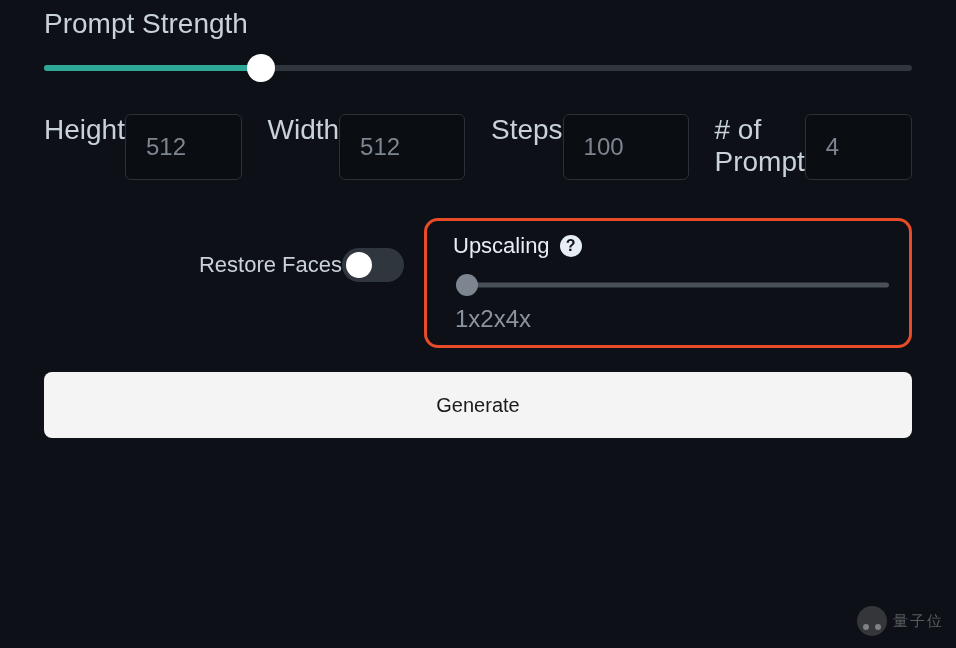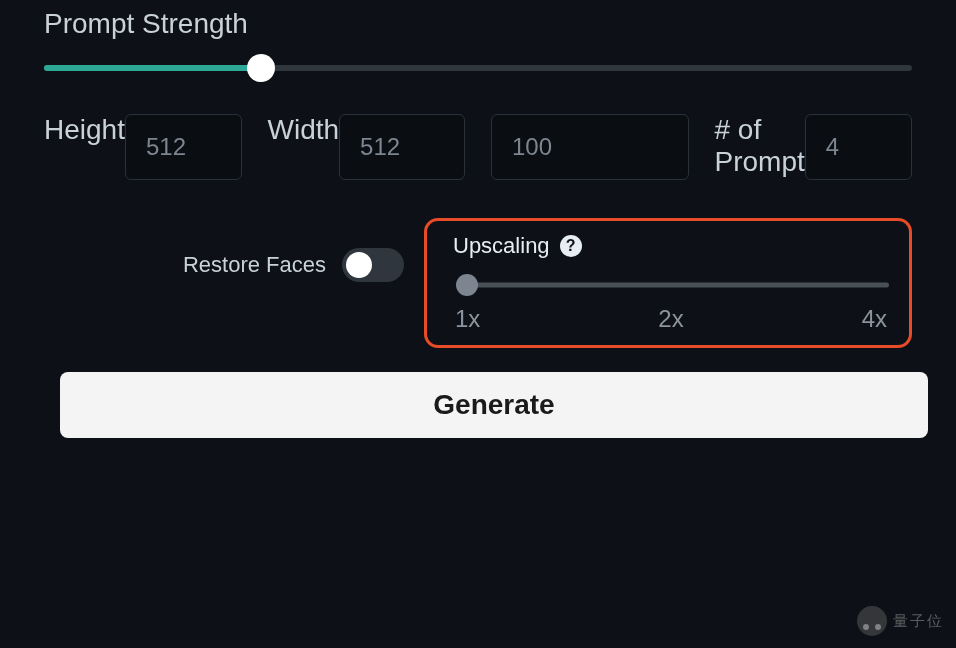--- a/index.html
+++ b/index.html
@@ -87,21 +87,20 @@
       display: flex;
       align-items: flex-start;
       gap: 20px;
       margin-bottom: 24px;
     }
     .restore-section {
       flex: 0 0 360px;
       display: flex;
       align-items: center;
       justify-content: flex-end;
-      gap: 16px;
       padding-top: 30px;
       padding-left: 60px;
     }
     .restore-label {
       font-size: 22px;
       color: #c9d1d9;
     }
     .toggle {
       width: 62px;
       height: 34px;
@@ -168,36 +167,35 @@
       left: 14px;
       width: 22px;
       height: 22px;
       background: #7d8590;
       border-radius: 50%;
       transform: translate(-50%, -50%);
       cursor: pointer;
     }
     .upscale-ticks {
       display: flex;
-      justify-content: space-between;
+      justify-content: flex-start;
       font-size: 24px;
       color: #8b949e;
       padding: 0 2px;
     }
     .generate-btn {
       width: 100%;
       height: 66px;
       background: #f4f4f4;
       color: #1a1a1a;
       border: none;
       border-radius: 8px;
-      font-size: 28px;
-      font-weight: 700;
+      font-size: 20px;
+      font-weight: 400;
       cursor: pointer;
-      margin-left: 16px;
     }
     .watermark {
       position: absolute;
       right: 12px;
       bottom: 12px;
       display: flex;
       align-items: center;
       gap: 6px;
       opacity: 0.55;
     }
@@ -243,20 +241,21 @@
 <div class="row">
   <div class="col">
     <label class="label">Height</label>
     <input class="input-box" value="512" style="">
   </div>
   <div class="col">
     <label class="label">Width</label>
     <input class="input-box" value="512" style="">
   </div>
   <div class="col">
+    <label class="label">Steps</label>
     <input class="input-box" value="100" style="">
   </div>
   <div class="col">
     <label class="label"># of Prompt</label>
     <input class="input-box" value="4" style="">
   </div>
 </div>
 
 
 <div class="seed-wrapper">

